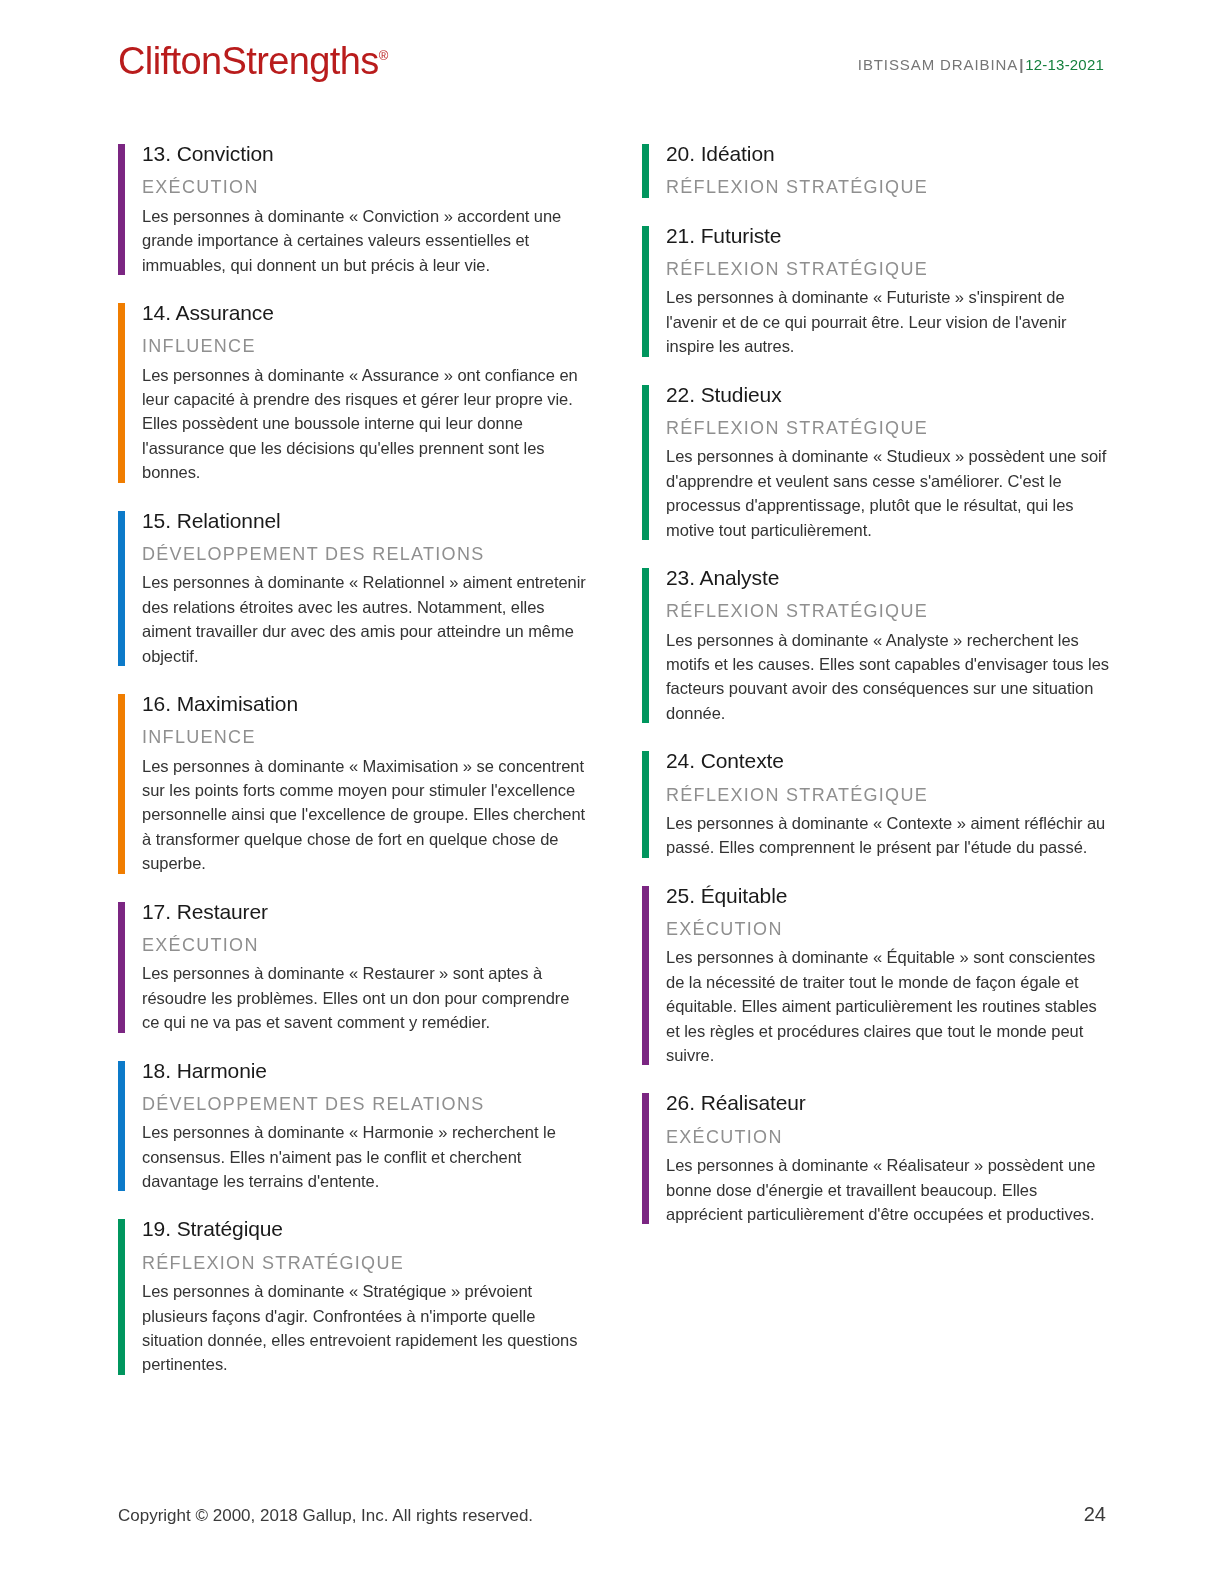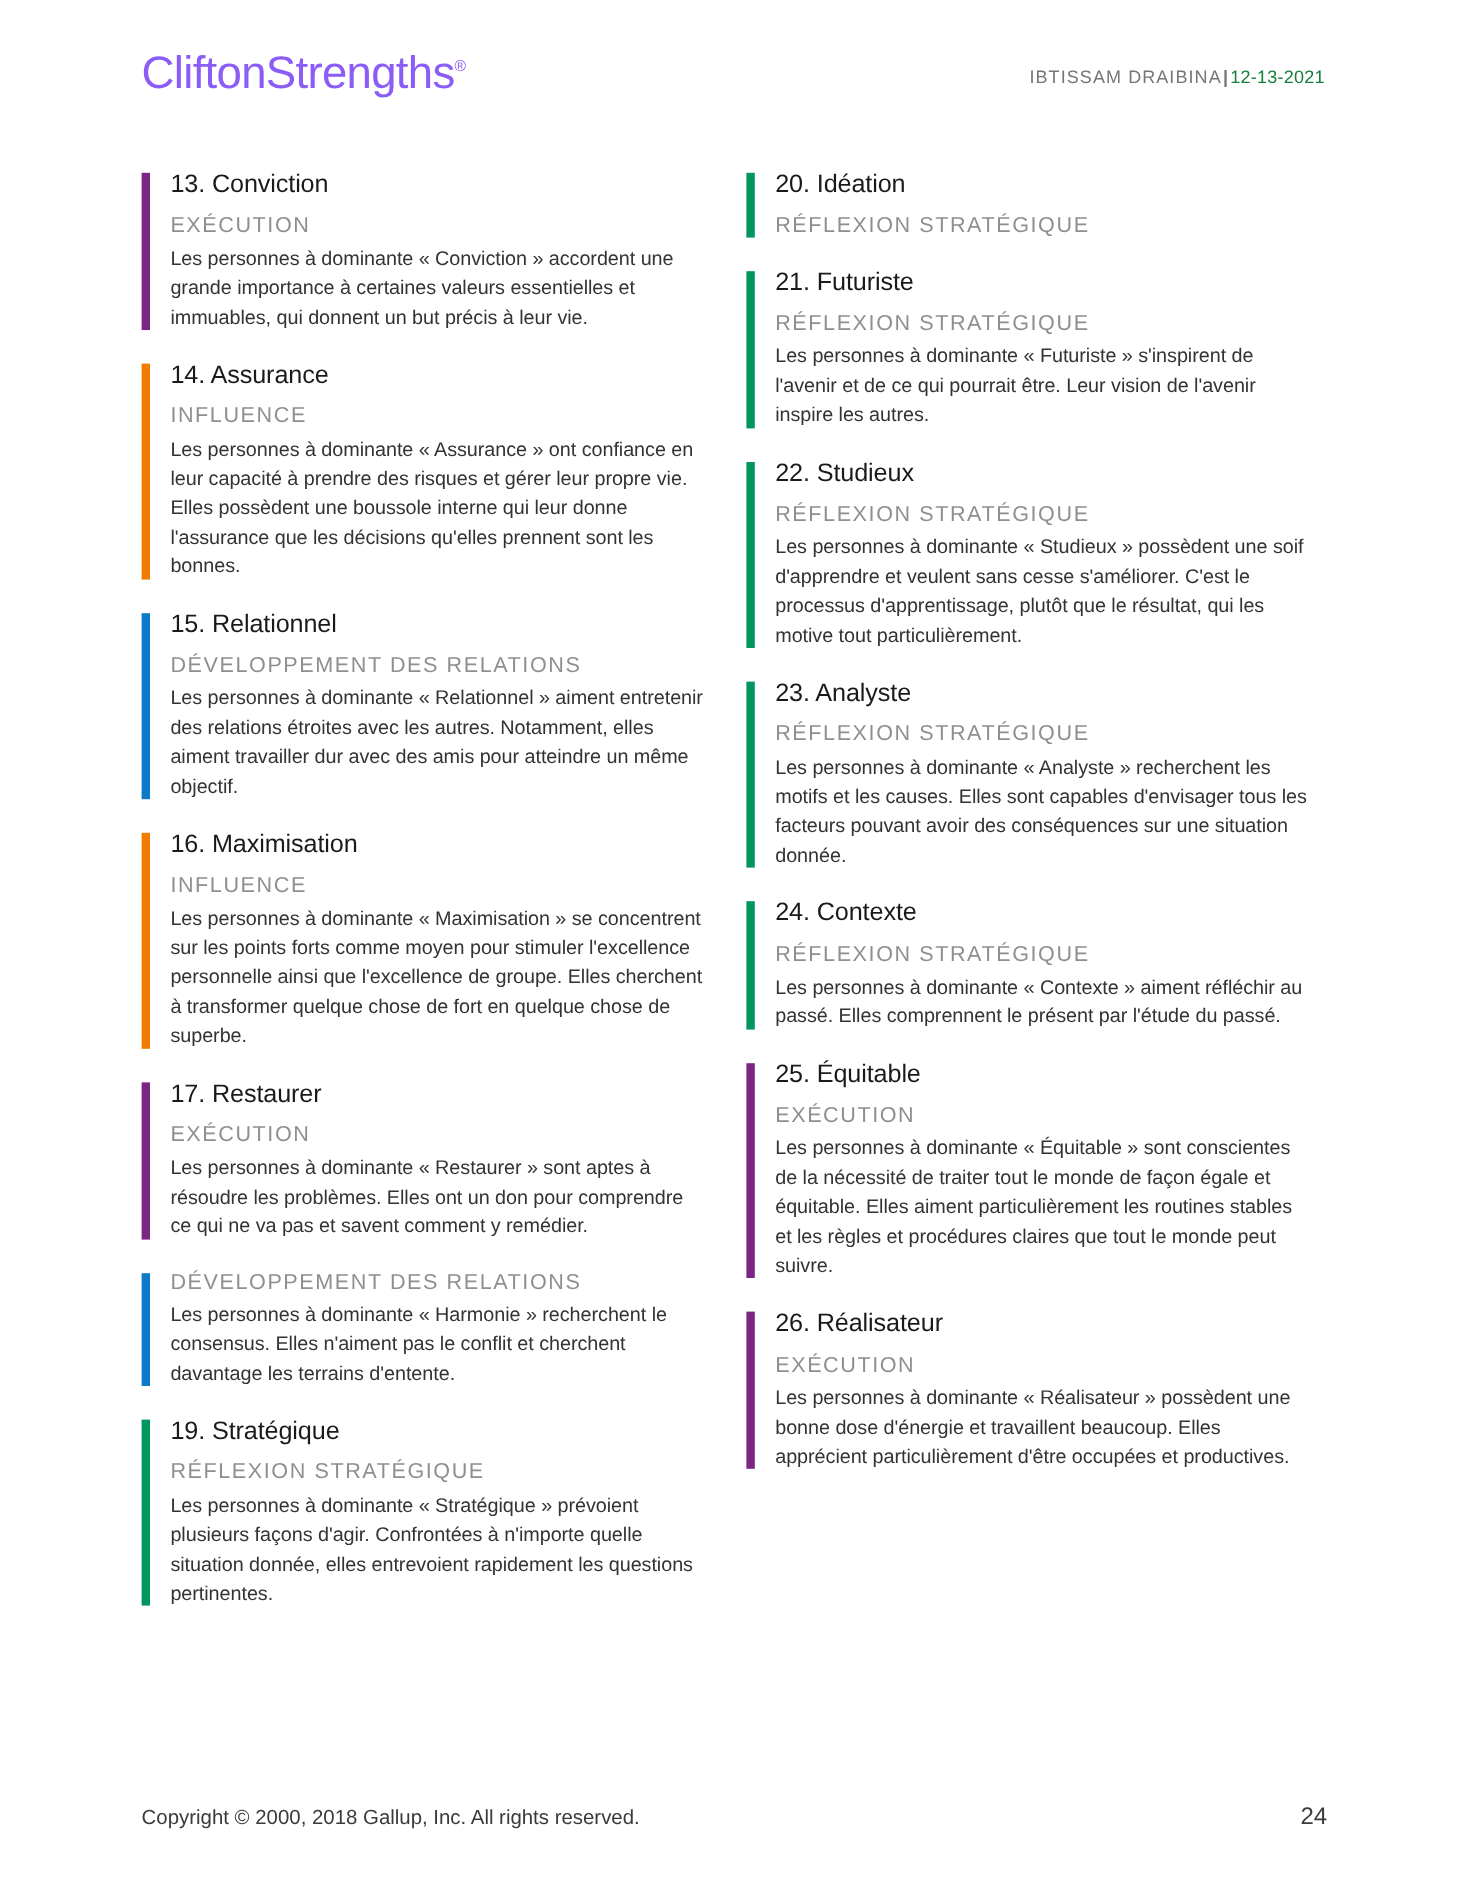--- a/index.html
+++ b/index.html
@@ -26,21 +26,21 @@
     height: 58px;
     display: flex;
     align-items: flex-start;
     justify-content: space-between;
   }
 
   .brand-logo {
     font-size: 38px;
     font-weight: 400;
     letter-spacing: -0.6px;
-    color: #8b5cf6;
+    color: #b91c1c;
     line-height: 1;
     white-space: nowrap;
   }
   .brand-logo .reg {
     font-size: 13px;
     vertical-align: super;
     letter-spacing: 0;
   }
 
   .header-meta {
@@ -65,21 +65,21 @@
     color: #15803d;
   }
 
   
   .columns {
     position: absolute;
     top: 140px;
     left: 118px;
     right: 118px;
     display: flex;
-    gap: 32px;
+    gap: 52px;
   }
   .column {
     width: 472px;
     flex: 0 0 472px;
   }
 
   
   .theme {
     position: relative;
     padding-left: 24px;
@@ -177,20 +177,21 @@
         <div class="theme-desc">Les personnes à dominante « Maximisation » se concentrent sur les points forts comme moyen pour stimuler l'excellence personnelle ainsi que l'excellence de groupe. Elles cherchent à transformer quelque chose de fort en quelque chose de superbe.</div>
       </div>
       <div class="theme">
         <div class="theme-bar" style="background: rgb(123, 38, 130);"></div>
         <div class="theme-title">17. Restaurer</div>
         <div class="theme-domain">EXÉCUTION</div>
         <div class="theme-desc">Les personnes à dominante « Restaurer » sont aptes à résoudre les problèmes. Elles ont un don pour comprendre ce qui ne va pas et savent comment y remédier.</div>
       </div>
       <div class="theme">
         <div class="theme-bar" style="background: rgb(12, 122, 201);"></div>
+        <div class="theme-title">18. Harmonie</div>
         <div class="theme-domain">DÉVELOPPEMENT DES RELATIONS</div>
         <div class="theme-desc">Les personnes à dominante « Harmonie » recherchent le consensus. Elles n'aiment pas le conflit et cherchent davantage les terrains d'entente.</div>
       </div>
       <div class="theme">
         <div class="theme-bar" style="background: rgb(0, 150, 94);"></div>
         <div class="theme-title">19. Stratégique</div>
         <div class="theme-domain">RÉFLEXION STRATÉGIQUE</div>
         <div class="theme-desc">Les personnes à dominante « Stratégique » prévoient plusieurs façons d'agir. Confrontées à n'importe quelle situation donnée, elles entrevoient rapidement les questions pertinentes.</div>
       </div>
     </div>

